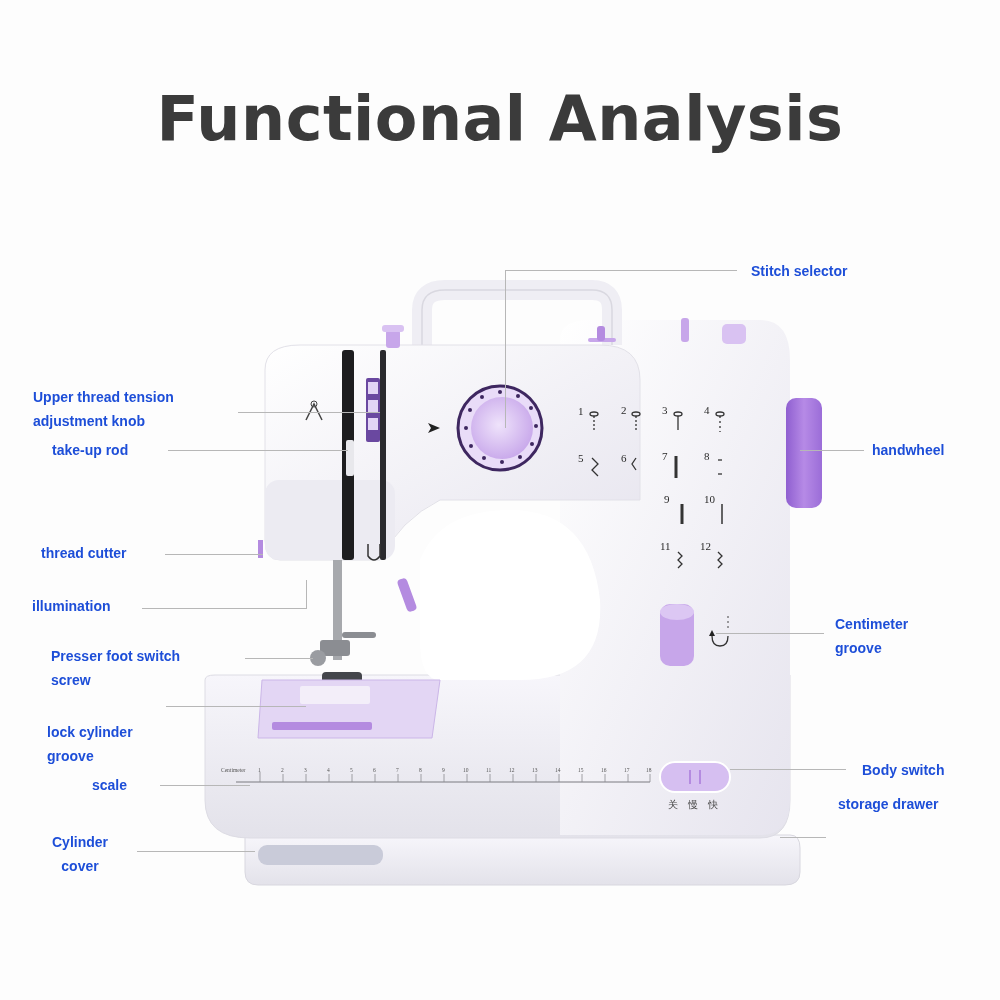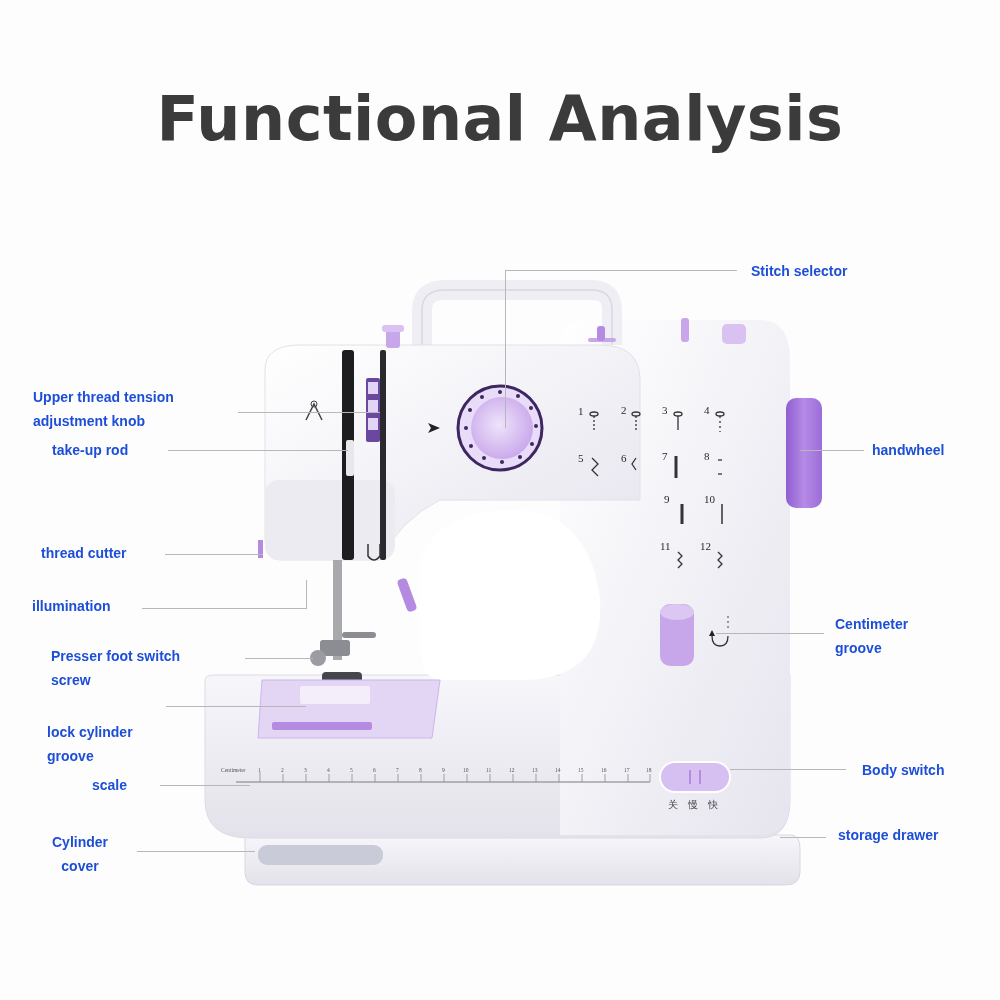--- a/index.html
+++ b/index.html
@@ -245,13 +245,13 @@
 </div>
 
 <div class="lbl" style="left:92px; top:773px;">scale</div>
 <div class="lbl" style="left:862px; top:758px;">Body switch</div>
 
 <div class="lbl" style="left:52px; top:830px;text-align:center;">
   <div>Cylinder</div>
   <div>cover</div>
 </div>
 
-<div class="lbl" style="left:838px; top:823px;">storage drawer</div>
+<div class="lbl" style="left:838px; top:792px;">storage drawer</div>
 
 </body></html>

